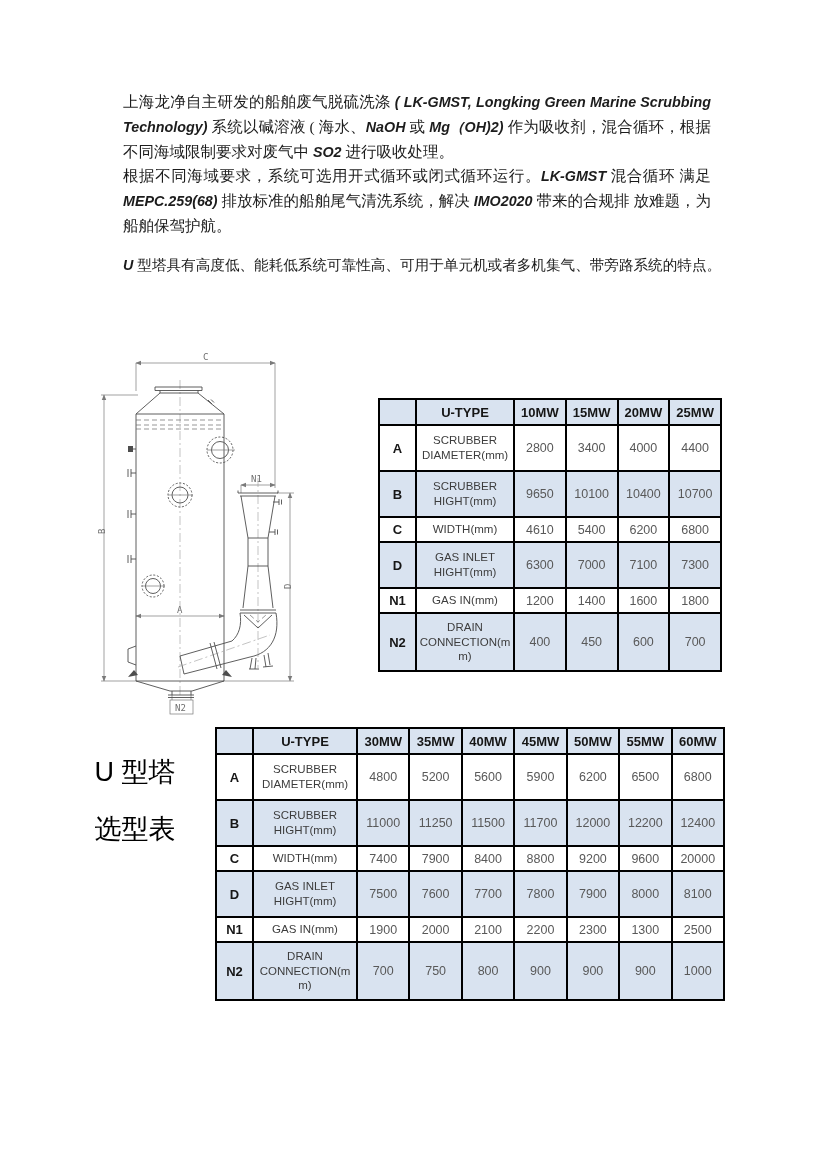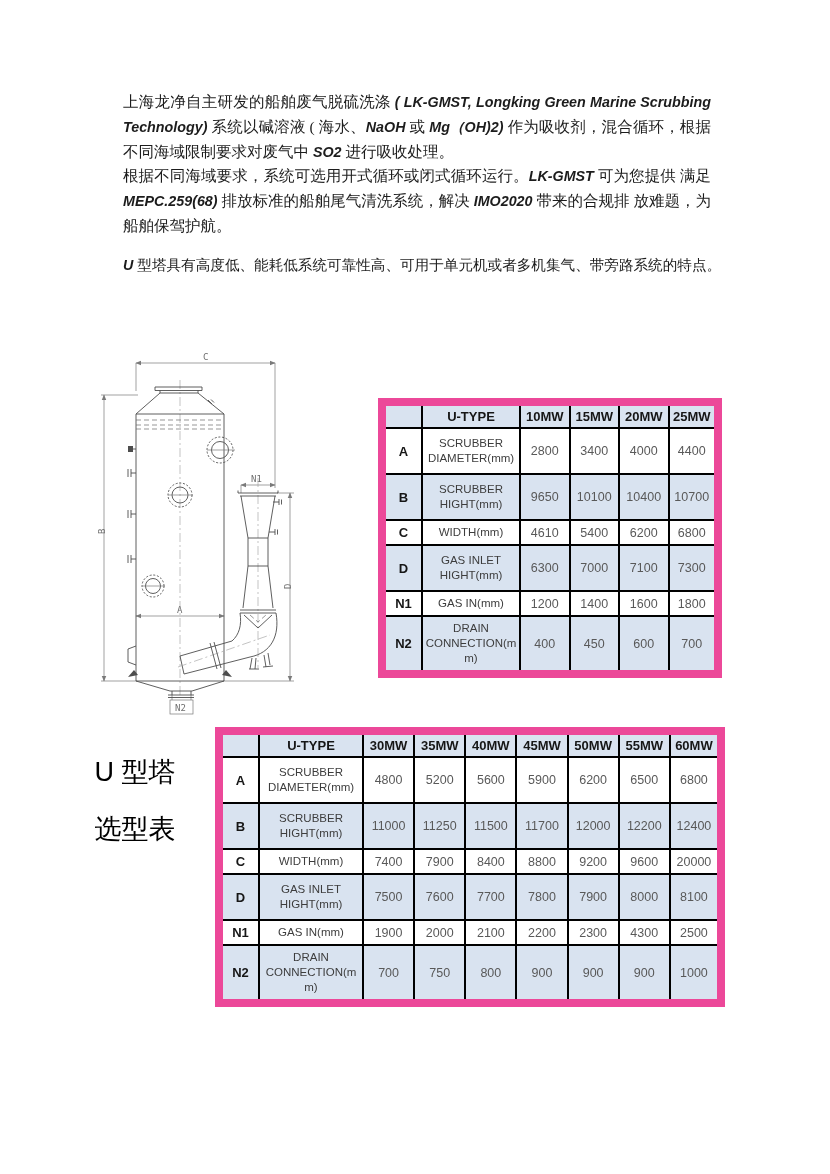--- a/index.html
+++ b/index.html
@@ -8,21 +8,21 @@
 
   
   .text-block{position:absolute;left:123px;top:90px;width:588px;}
   .para{margin:0;font-size:15.5px;line-height:23.8px;text-align:justify;color:#1c1c1c;}
   .latin{font-family:"Liberation Sans",sans-serif;font-style:italic;font-weight:700;font-size:14.3px;}
   .p3{position:absolute;left:123px;top:254px;margin:0;font-size:14.6px;line-height:22px;
       white-space:nowrap;color:#1c1c1c;}
 
   
   .spec-table{position:absolute;border-collapse:collapse;table-layout:fixed;background:#fff;
-              border:8px solid #ec4899;}
+              border:1px solid #ec4899;}
   .spec-table th,.spec-table td{border:2px solid #000;text-align:center;vertical-align:middle;
               padding:1px 2px;font-family:"Liberation Sans",sans-serif;overflow:hidden;}
   .t1{left:378px;top:398px;width:344px;}
   .t2{left:215px;top:727px;width:510px;}
   .spec-table thead th{background:#d9e3f0;font-size:13px;font-weight:700;color:#161616;}
   .spec-table tbody tr.shaded th,.spec-table tbody tr.shaded td{background:#d9e3f0;}
   .spec-table th.key{font-size:13px;font-weight:700;color:#161616;}
   .spec-table td.lbl{font-size:11.5px;color:#3d3d3d;line-height:1.3;word-break:break-word;overflow-wrap:anywhere;text-align:center;}
   .spec-table td.val{font-size:12.5px;color:#595959;}
   .spec-table thead tr{height:26px;}
@@ -46,21 +46,21 @@
   .drawing .mh{stroke:#4d4d4d;stroke-width:0.9;fill:none;stroke-dasharray:2 1.7;}
   .drawing text{font-family:"DejaVu Sans Mono",monospace;font-size:9px;fill:#6f6f6f;}
 </style>
 </head>
 <body>
 
 <div class="page">
 
   <div class="text-block">
     <p class="para"><span class="cjk">上海龙净自主研发的船舶废气脱硫洗涤 </span><span class="latin">( LK-GMST, Longking Green Marine Scrubbing Technology) </span><span class="cjk">系统以碱溶液 ( 海水、</span><span class="latin">NaOH </span><span class="cjk">或 </span><span class="latin">Mg（OH)2) </span><span class="cjk">作为吸收剂，混合循环，根据不同海域限制要求对废气中 </span><span class="latin">SO2 </span><span class="cjk">进行吸收处理。</span></p>
-    <p class="para"><span class="cjk">根据不同海域要求，系统可选用开式循环或闭式循环运行。</span><span class="latin">LK-GMST </span><span class="cjk">可为您提供 满足 </span><span class="latin">MEPC.259(68) </span><span class="cjk">排放标准的船舶尾气清洗系统，解决 </span><span class="latin">IMO2020 </span><span class="cjk">带来的合规排 放难题，为船舶保驾护航。</span></p>
+    <p class="para"><span class="cjk">根据不同海域要求，系统可选用开式循环或闭式循环运行。</span><span class="latin">LK-GMST </span><span class="cjk">混合循环 满足 </span><span class="latin">MEPC.259(68) </span><span class="cjk">排放标准的船舶尾气清洗系统，解决 </span><span class="latin">IMO2020 </span><span class="cjk">带来的合规排 放难题，为船舶保驾护航。</span></p>
   </div>
 
   <p class="p3"><span class="latin">U </span><span class="cjk">型塔具有高度低、能耗低系统可靠性高、可用于单元机或者多机集气、带旁路系统的特点。</span></p>
 
   <svg class="drawing" width="245" height="385" viewBox="0 0 245 385">
     <defs>
       <marker id="arr" viewBox="0 0 10 10" refX="9" refY="5" markerWidth="8" markerHeight="8" orient="auto-start-reverse">
           <path d="M0,1 L10,5 L0,9 z" fill="#7a7a7a"></path>
         </marker>
     </defs>
@@ -270,21 +270,21 @@
           <td class="val">8100</td>
         </tr>
         <tr>
           <th class="key">N1</th>
           <td class="lbl">GAS IN(mm)</td>
           <td class="val">1900</td>
           <td class="val">2000</td>
           <td class="val">2100</td>
           <td class="val">2200</td>
           <td class="val">2300</td>
-          <td class="val">4300</td>
+          <td class="val">1300</td>
           <td class="val">2500</td>
         </tr>
         <tr class="shaded">
           <th class="key">N2</th>
           <td class="lbl">DRAIN CONNECTION(mm)</td>
           <td class="val">700</td>
           <td class="val">750</td>
           <td class="val">800</td>
           <td class="val">900</td>
           <td class="val">900</td>

